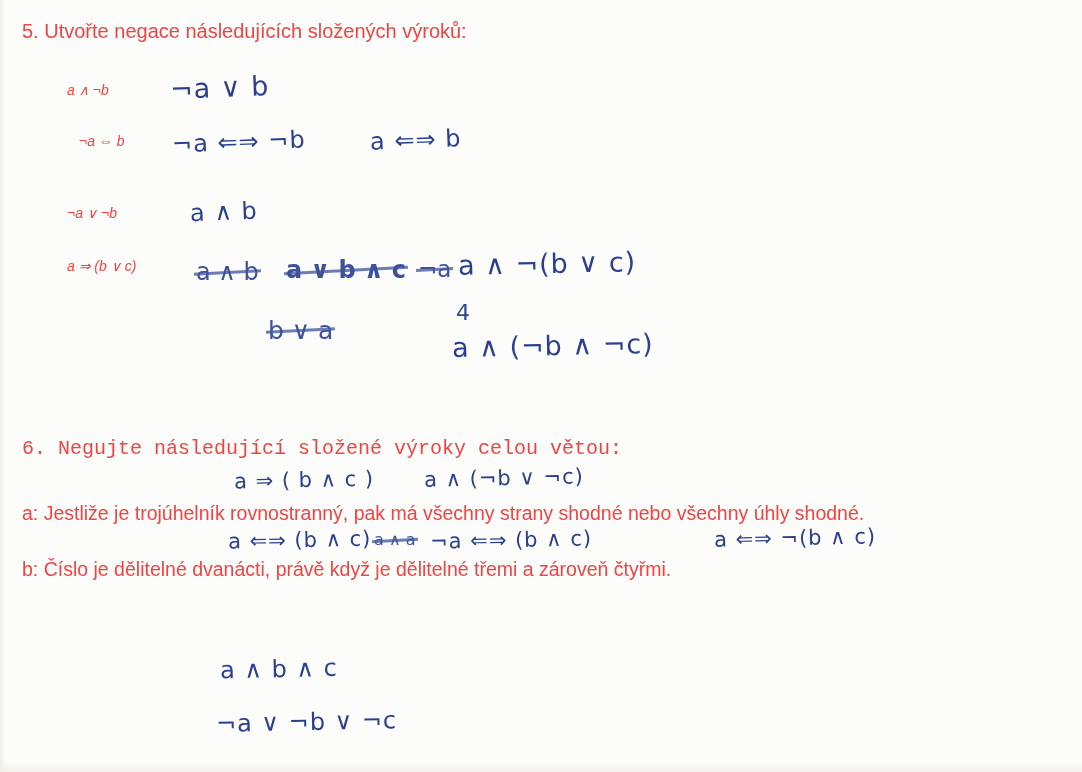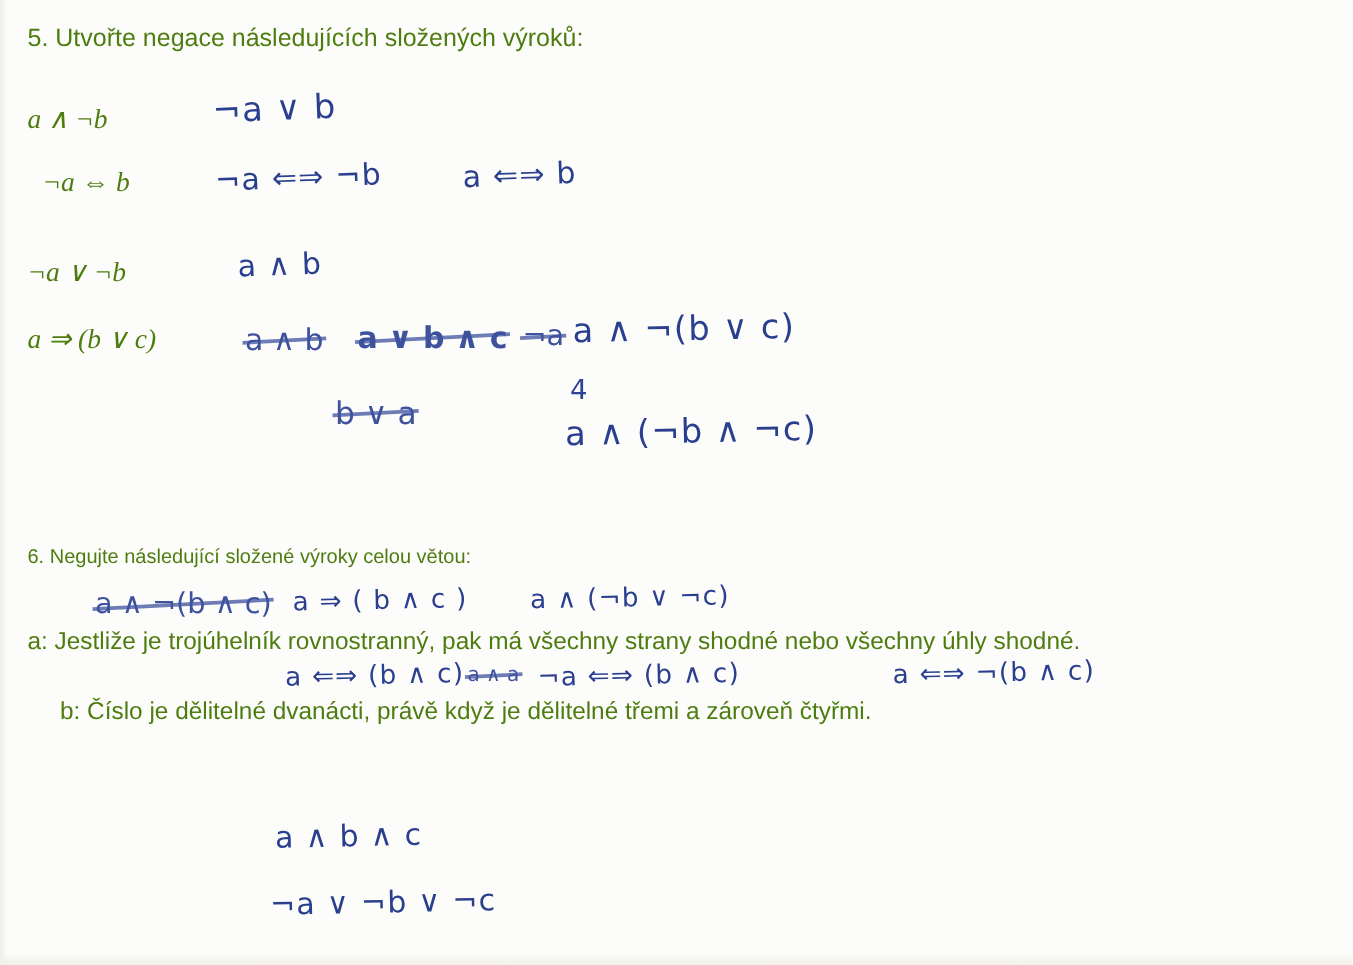--- a/index.html
+++ b/index.html
@@ -29,27 +29,28 @@
   .scan-edge-bottom {
     position: absolute;
     left: 0; right: 0; bottom: 0; height: 10px;
     background: linear-gradient(to top, #f1f0ea, rgba(255,255,255,0));
   }
 
   .printed {
     position: absolute;
     font-family: "Liberation Sans", sans-serif;
     font-size: 19.5px;
-    color: #4d7c0f;
+    color: #ef4444;
     white-space: pre;
   }
   .printed.serif-math {
-    font-family: Liberation Serif, serif;
-    font-size: 22px;
+    font-family: Liberation Sans, sans-serif;
+    font-size: 14px;
     font-style: italic;
+    margin-left: 45px;
   }
 
   .hand {
     position: absolute;
     font-family: "DejaVu Sans", sans-serif;
     color: #2b3f8f;
     white-space: pre;
     letter-spacing: 1px;
   }
   .hand.big {
@@ -116,31 +117,30 @@
 
   <div class="scribble" style="left:196px; top:258px; font-size:24px;">a ∧ b</div>
   <div class="scribble" style="left:286px; top:256px; font-size:24px;font-weight:bold;">a ∨ b ∧ c</div>
   <div class="scribble" style="left:418px; top:256px; font-size:23px;">¬a</div>
   <div class="scribble" style="left:268px; top:316px; font-size:25px;">b ∨ a</div>
 
   <div class="hand big slant2" style="left:458px; top:248px;">a ∧ ¬(b ∨ c)</div>
   <div class="caret" style="left:456px; top:300px;">4</div>
   <div class="hand big slant2" style="left:452px; top:330px;">a ∧ (¬b ∧ ¬c)</div>
 
-  <div class="printed" style="left:22px; top:437px; font-size:16px;">6. Negujte následující složené výroky celou větou:</div>
+  <div class="printed" style="left:22px; top:437px; font-size:20px;font-family:Liberation Mono, monospace;">6. Negujte následující složené výroky celou větou:</div>
 
-  <div class="scribble" style="left:76px; top:470px; font-size:23px;">a ∧ ¬(b ∧ c)</div>
   <div class="hand sml slant2" style="left:234px; top:468px;">a ⇒ ( b ∧ c )</div>
   <div class="hand sml slant2" style="left:424px; top:466px;">a ∧ (¬b ∨ ¬c)</div>
 
   <div class="printed" style="left:22px; top:502px; font-size:19.5px;text-align:center;">a: Jestliže je trojúhelník rovnostranný, pak má všechny strany shodné nebo všechny úhly shodné.</div>
 
   <div class="hand sml slant2" style="left:228px; top:528px;">a ⇐⇒ (b ∧ c)</div>
   <div class="scribble" style="left:374px; top:530px; font-size:16px;">a ∧ a</div>
   <div class="hand sml slant2" style="left:430px; top:528px;">¬a ⇐⇒ (b ∧ c)</div>
   <div class="hand sml slant2" style="left:714px; top:526px;">a ⇐⇒ ¬(b ∧ c)</div>
 
-  <div class="printed" style="left:22px; top:558px; font-size:19.5px;margin-left:26px;">b: Číslo je dělitelné dvanácti, právě když je dělitelné třemi a zároveň čtyřmi.</div>
+  <div class="printed" style="left:22px; top:558px; font-size:19.5px;">b: Číslo je dělitelné dvanácti, právě když je dělitelné třemi a zároveň čtyřmi.</div>
 
 
   <div class="hand med slant2" style="left:220px; top:655px;">a ∧ b ∧ c</div>
   <div class="hand med slant2" style="left:216px; top:708px;">¬a ∨ ¬b ∨ ¬c</div>
 </div>
 
 </body></html>

